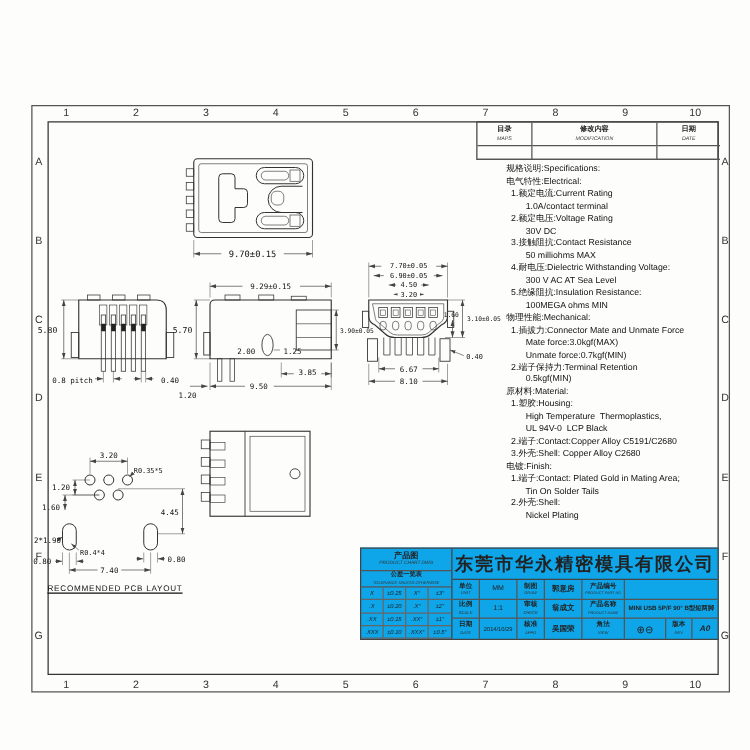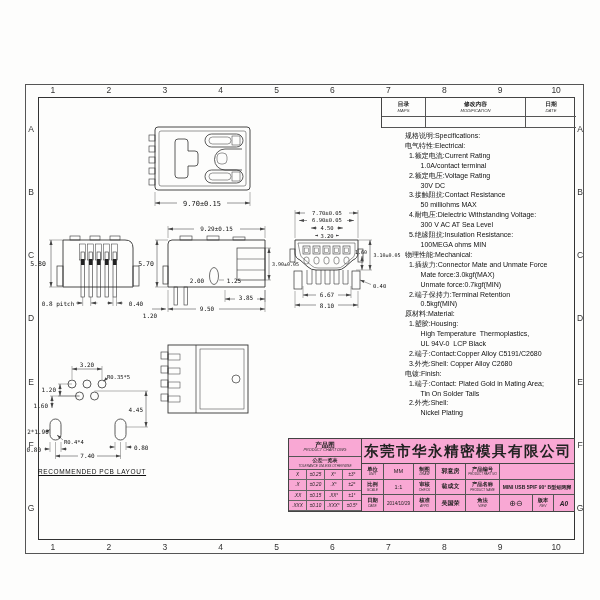--- a/index.html
+++ b/index.html
@@ -20,21 +20,21 @@
   #rev-table .cell{border-right:0.6px solid #555;border-bottom:0.6px solid #555;
     display:flex;flex-direction:column;align-items:center;justify-content:center;}
   #rev-table .cell:nth-child(3n){border-right:none;}
   .cn{font-size:5.8px;font-weight:bold;line-height:6.5px;}
   .en{font-size:4.2px;font-style:italic;line-height:5px;color:#333;}
   
   #specs{left:405px;top:131px;width:172px;white-space:pre;font-size:7px;line-height:9.9px;color:#111;}
   
   #pcb-caption{left:38px;top:468px;font-size:6.5px;letter-spacing:0.6px;text-decoration:underline;color:#111;}
   
-  #title-block{left:288px;top:438px;width:287px;height:74px;display:flex;border:1px solid #444;background:#f9a8d4;}
+  #title-block{left:288px;top:438px;width:287px;height:74px;display:flex;border:1px solid #444;background:#0ea5e9;}
   #tb-left{width:72px;display:flex;flex-direction:column;border-right:0.8px solid #444;}
   #tb-product{height:17px;border-bottom:0.6px solid #555;display:flex;flex-direction:column;align-items:center;justify-content:center;}
   #tb-tol-header{height:12px;border-bottom:0.6px solid #555;display:flex;flex-direction:column;align-items:center;justify-content:center;}
   #tb-tol-header .cn{font-size:5px;}
   #tb-tol-header .en{font-size:3.2px;}
   #tol-grid{flex:1;display:grid;grid-template-columns:repeat(4,1fr);grid-template-rows:repeat(4,1fr);}
   #tol-grid div{border-right:0.5px solid #666;border-bottom:0.5px solid #666;font-size:4.6px;
     display:flex;align-items:center;justify-content:center;font-style:italic;color:#222;}
   #tol-grid div:nth-child(4n){border-right:none;}
   #tb-right{flex:1;display:flex;flex-direction:column;}

